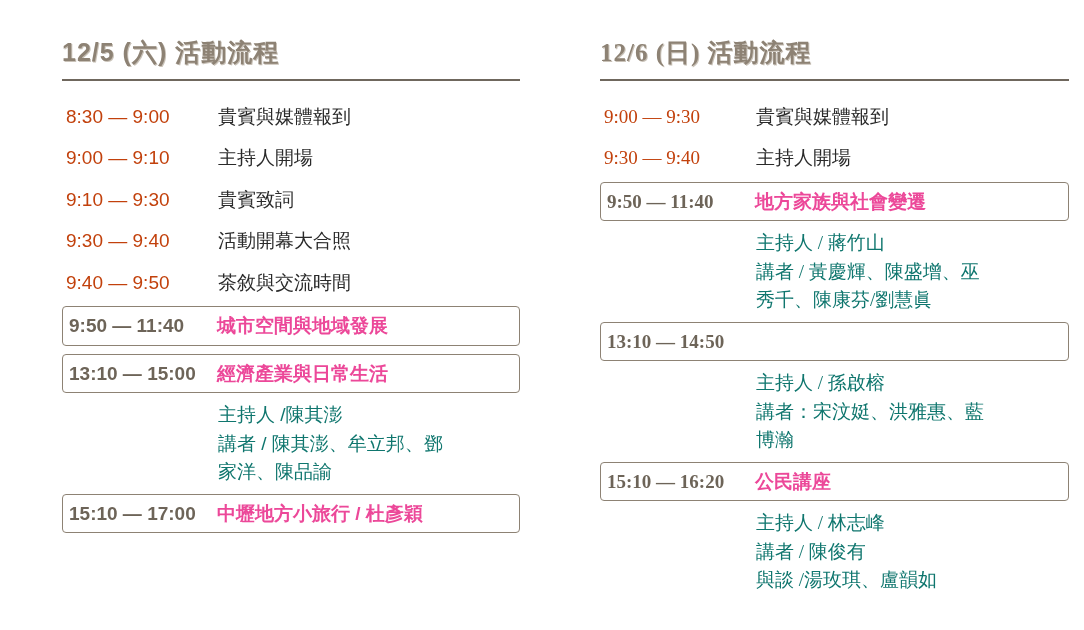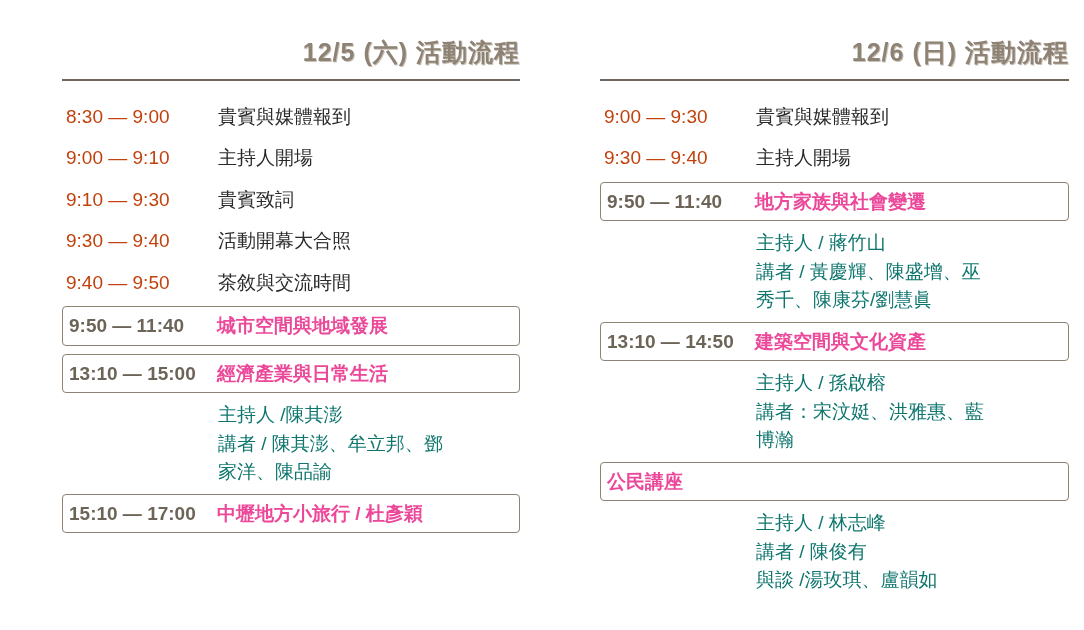--- a/index.html
+++ b/index.html
@@ -20,24 +20,24 @@
     height: 630px;
     display: flex;
     flex-direction: row;
   }
   .column {
     width: 542px;
     box-sizing: border-box;
     padding: 0;
   }
   .col-left { padding-left: 62px; padding-right: 22px; }
-  .col-right { padding-left: 58px; padding-right: 15px; }
+  .col-right { padding-left: 58px; padding-right: 15px; font-family: Liberation Serif, serif; }
 
   .col-title {
-    text-align: right;
+    text-align: left;
     font-size: 25px;
     font-weight: bold;
     letter-spacing: 1px;
     color: #8d8274;
     padding-top: 36px;
     padding-bottom: 10px;
     border-bottom: 2px solid #6f675d;
     margin-bottom: 18px;
     text-shadow: 1px 1px 0 #c9c2b8;
   }
@@ -175,31 +175,31 @@
 
       <div class="row detail">
         <div class="time"></div>
         <div class="detail-text">主持人 / 蔣竹山
 講者 / 黃慶輝、陳盛增、巫
 秀千、陳康芬/劉慧眞</div>
       </div>
 
       <div class="row boxed">
         <div class="time">13:10 — 14:50</div>
-        <div class="title">建築空間與文化資產</div>
       </div>
 
       <div class="row detail">
         <div class="time"></div>
         <div class="detail-text">主持人 / 孫啟榕
 講者：宋汶娗、洪雅惠、藍
 博瀚</div>
       </div>
 
       <div class="row boxed">
+        <div class="time">15:10 — 16:20</div>
         <div class="title">公民講座</div>
       </div>
 
       <div class="row detail">
         <div class="time"></div>
         <div class="detail-text">主持人 / 林志峰
 講者 / 陳俊有
 與談 /湯玫琪、盧韻如</div>
       </div>
 

